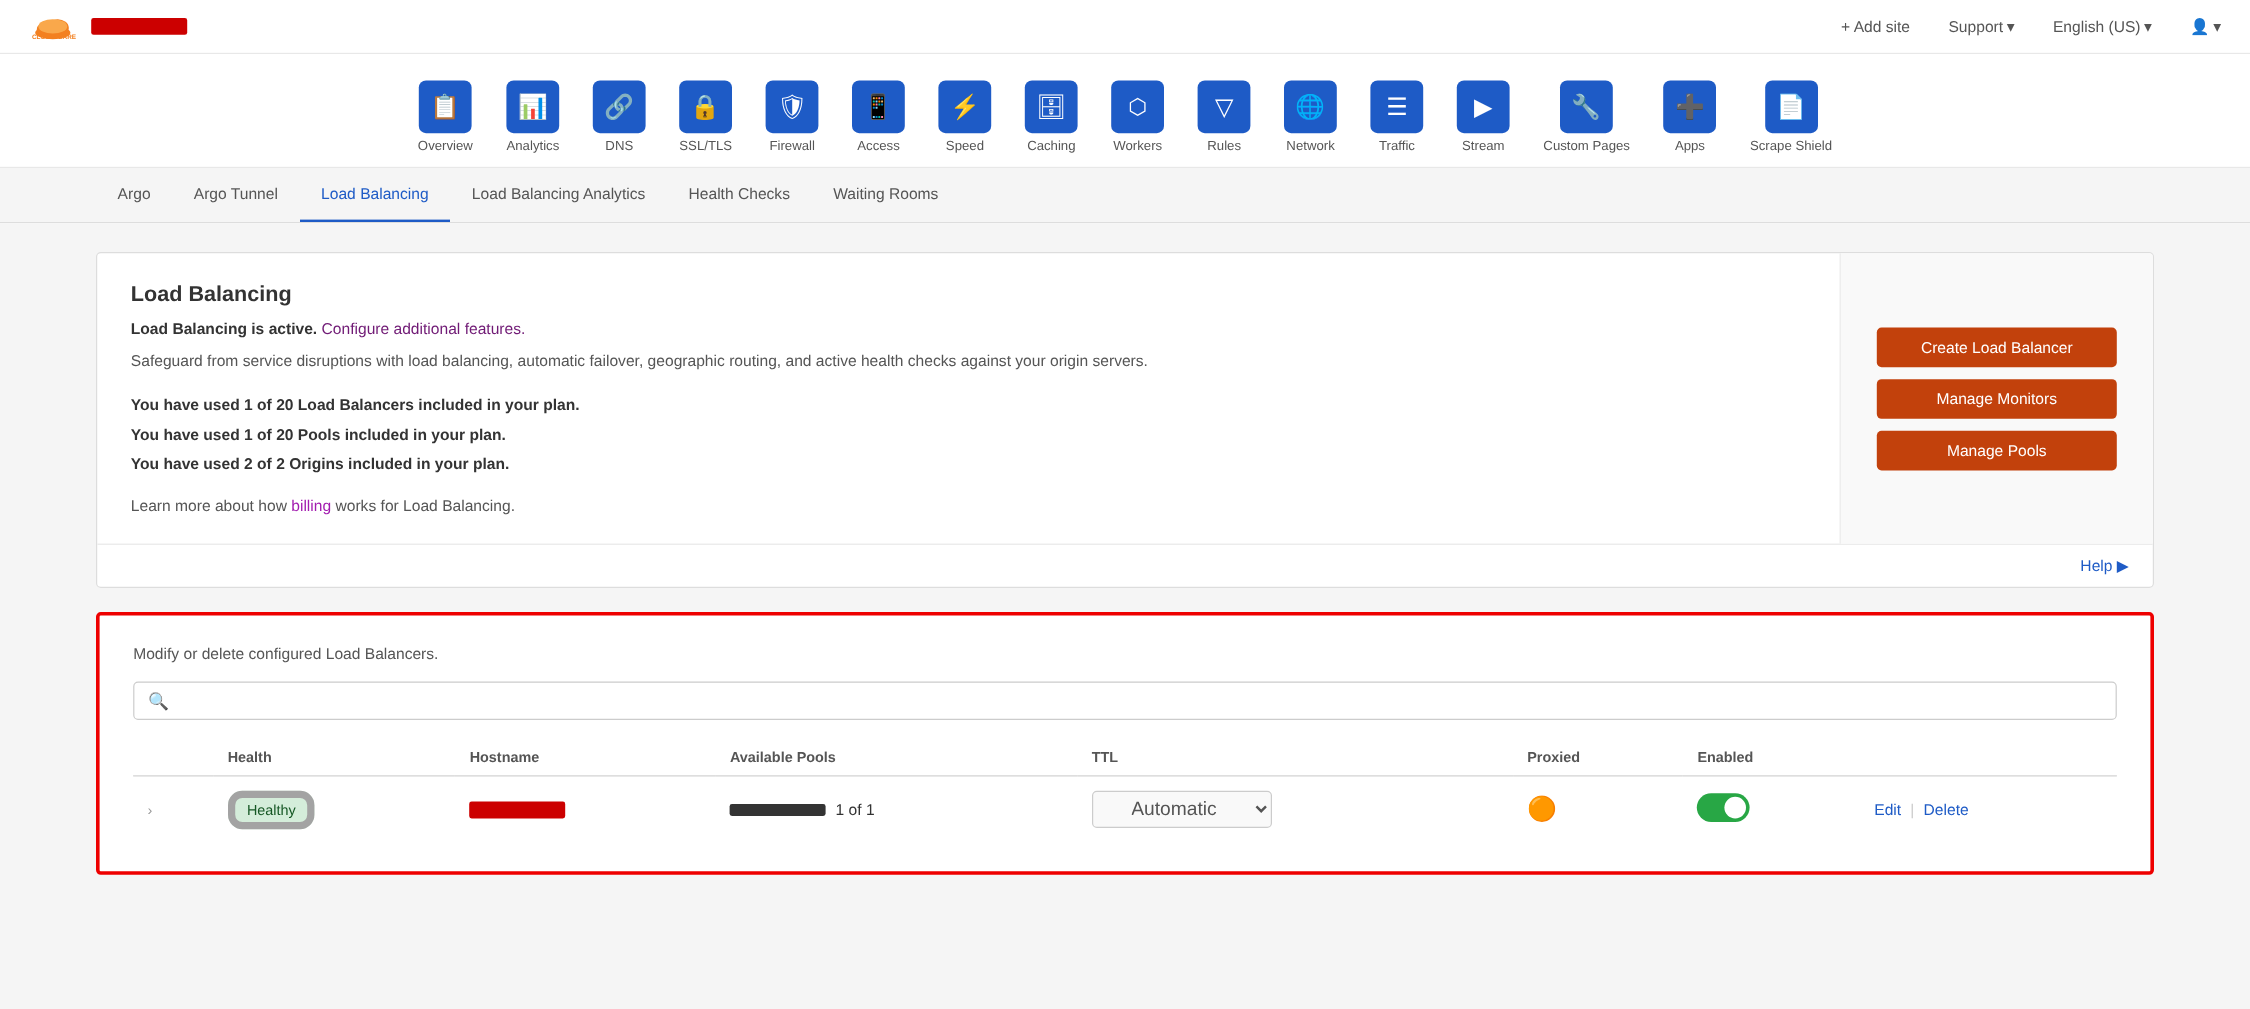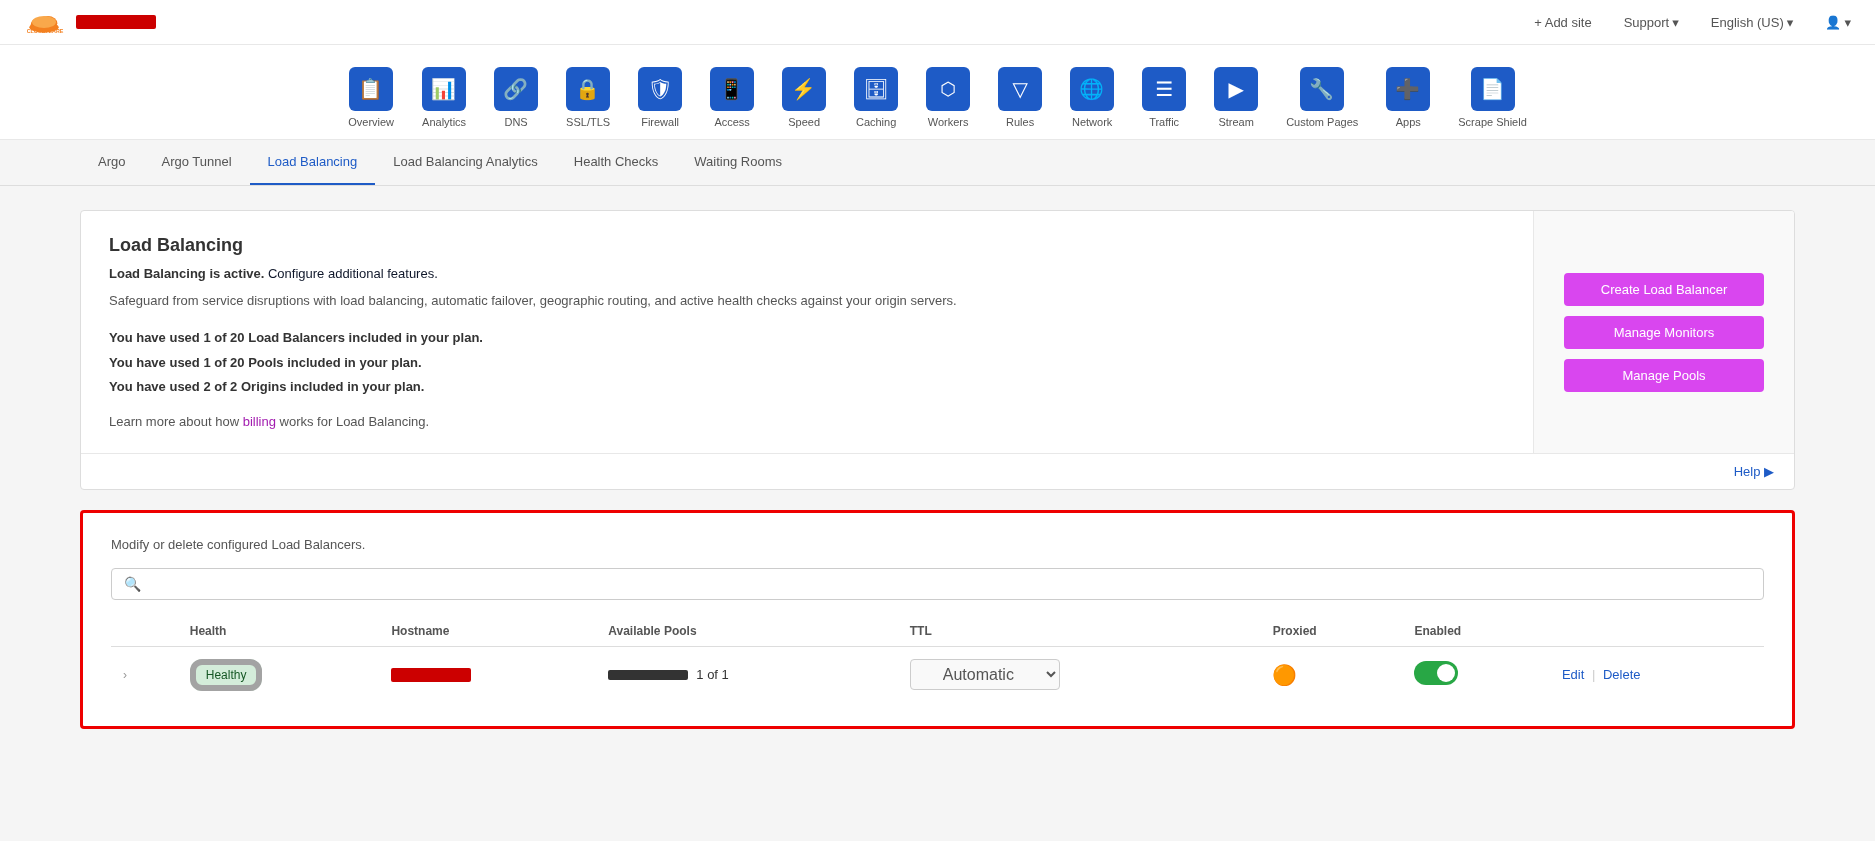--- a/index.html
+++ b/index.html
@@ -109,28 +109,28 @@
       padding: 24px 20px;
       background: #f9f9f9;
       display: flex;
       flex-direction: column;
       gap: 10px;
       align-items: center;
       justify-content: center;
     }
     .info-card-title { font-size: 18px; font-weight: 600; margin-bottom: 10px; }
     .info-card-status { margin-bottom: 10px; font-size: 13px; }
-    .info-card-status .link { color: #0f172a; cursor: pointer; text-decoration: none; margin-top: 12px; }
+    .info-card-status .link { color: #701a75; cursor: pointer; text-decoration: none; margin-top: 12px; }
     .info-card-desc { font-size: 13px; color: #555; margin-bottom: 14px; line-height: 1.6; }
     .info-card-usage { font-size: 13px; font-weight: 600; line-height: 1.9; margin-bottom: 14px; }
     .info-card-billing { font-size: 13px; color: #555; }
     .info-card-billing .link { color: #a21caf; cursor: pointer; }
 
     .btn-primary {
-      background: #d946ef;
+      background: #c2410c;
       color: #fff;
       border: none;
       padding: 9px 16px;
       border-radius: 4px;
       cursor: pointer;
       font-size: 13px;
       width: 200px;
       text-align: center;
     }
 

